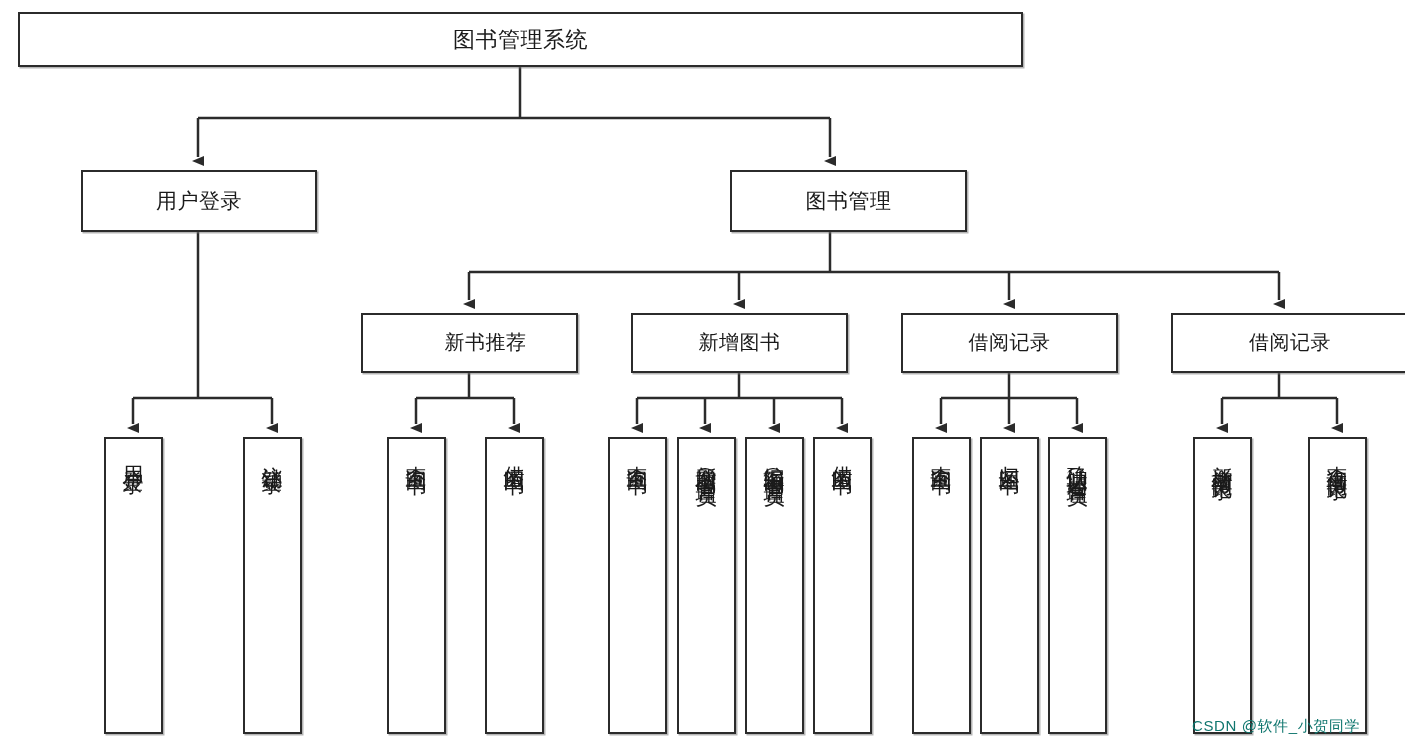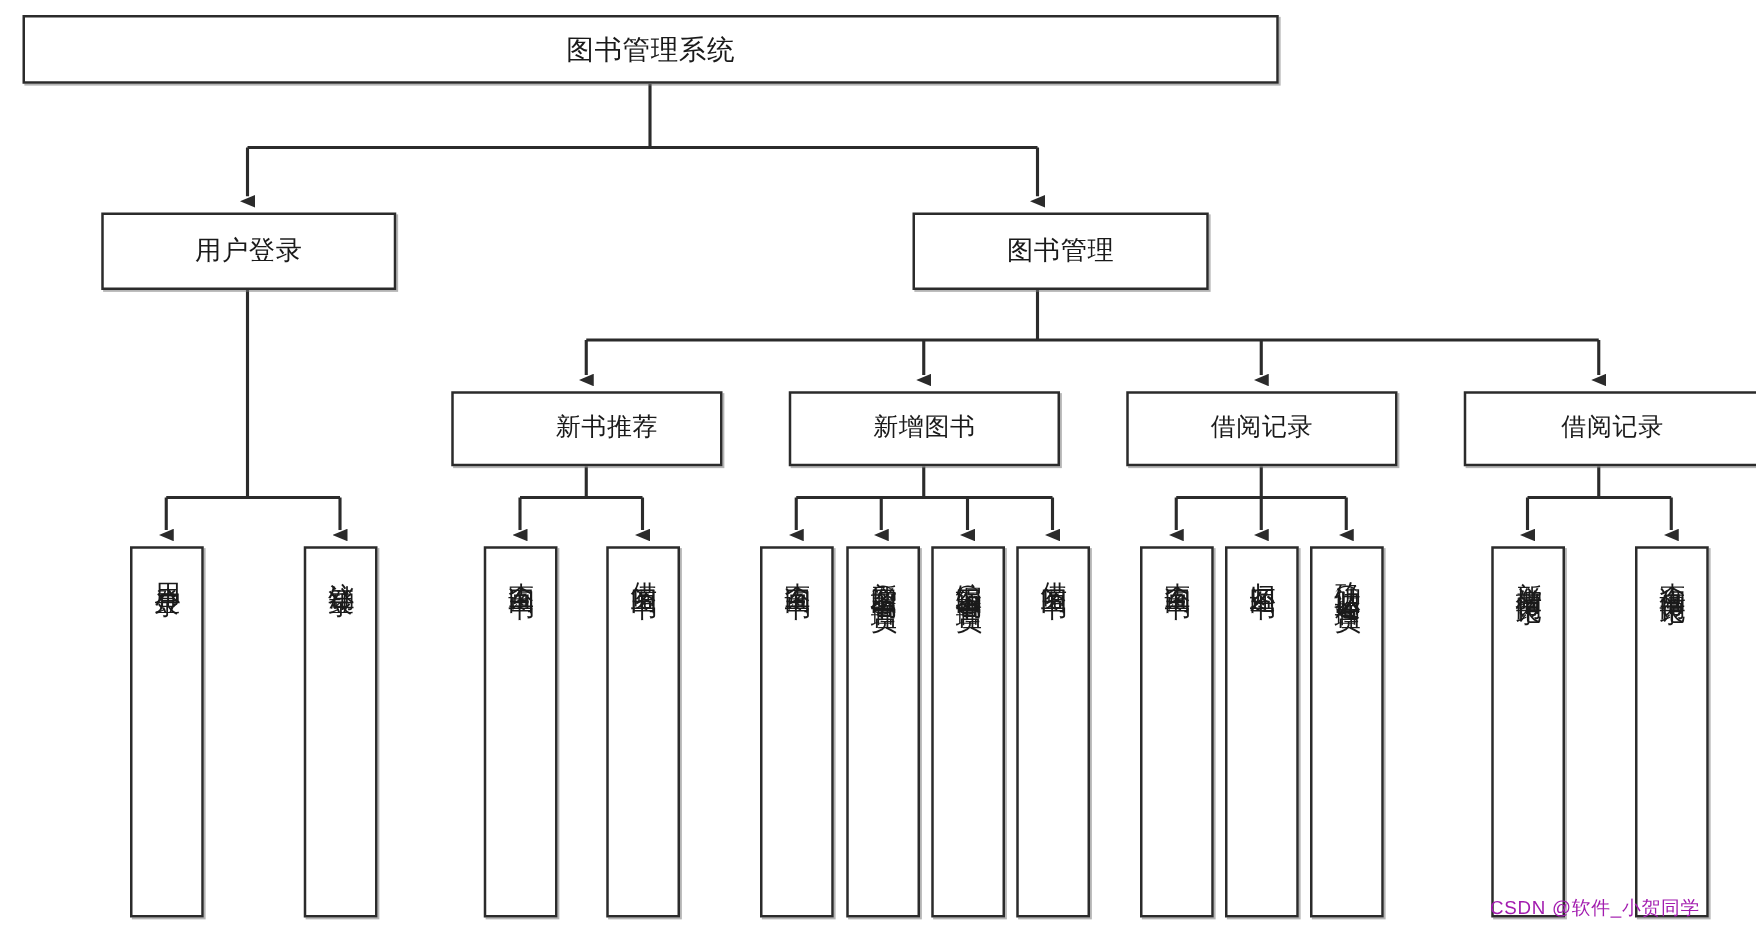--- a/index.html
+++ b/index.html
@@ -54,21 +54,21 @@
   }
   .node-v .node-label {
     writing-mode: vertical-rl;
     text-orientation: upright;
     letter-spacing: 3px;
     line-height: 1;
     white-space: nowrap;
   }
   .watermark {
     position: absolute;
-    color: #a21caf;
+    color: #0f766e;
     font-size: 15px;
     letter-spacing: 0.6px;
     white-space: nowrap;
     user-select: none;
   }
 </style>
 </head>
 <body>
 
 <div id="diagram-canvas">

